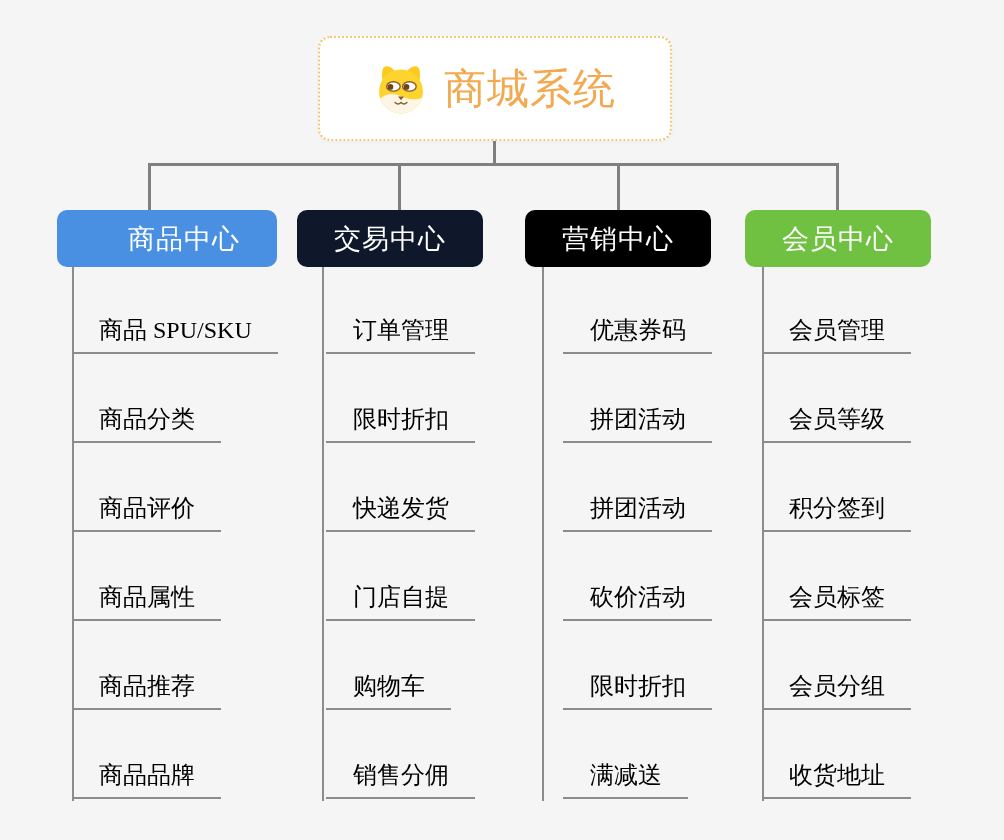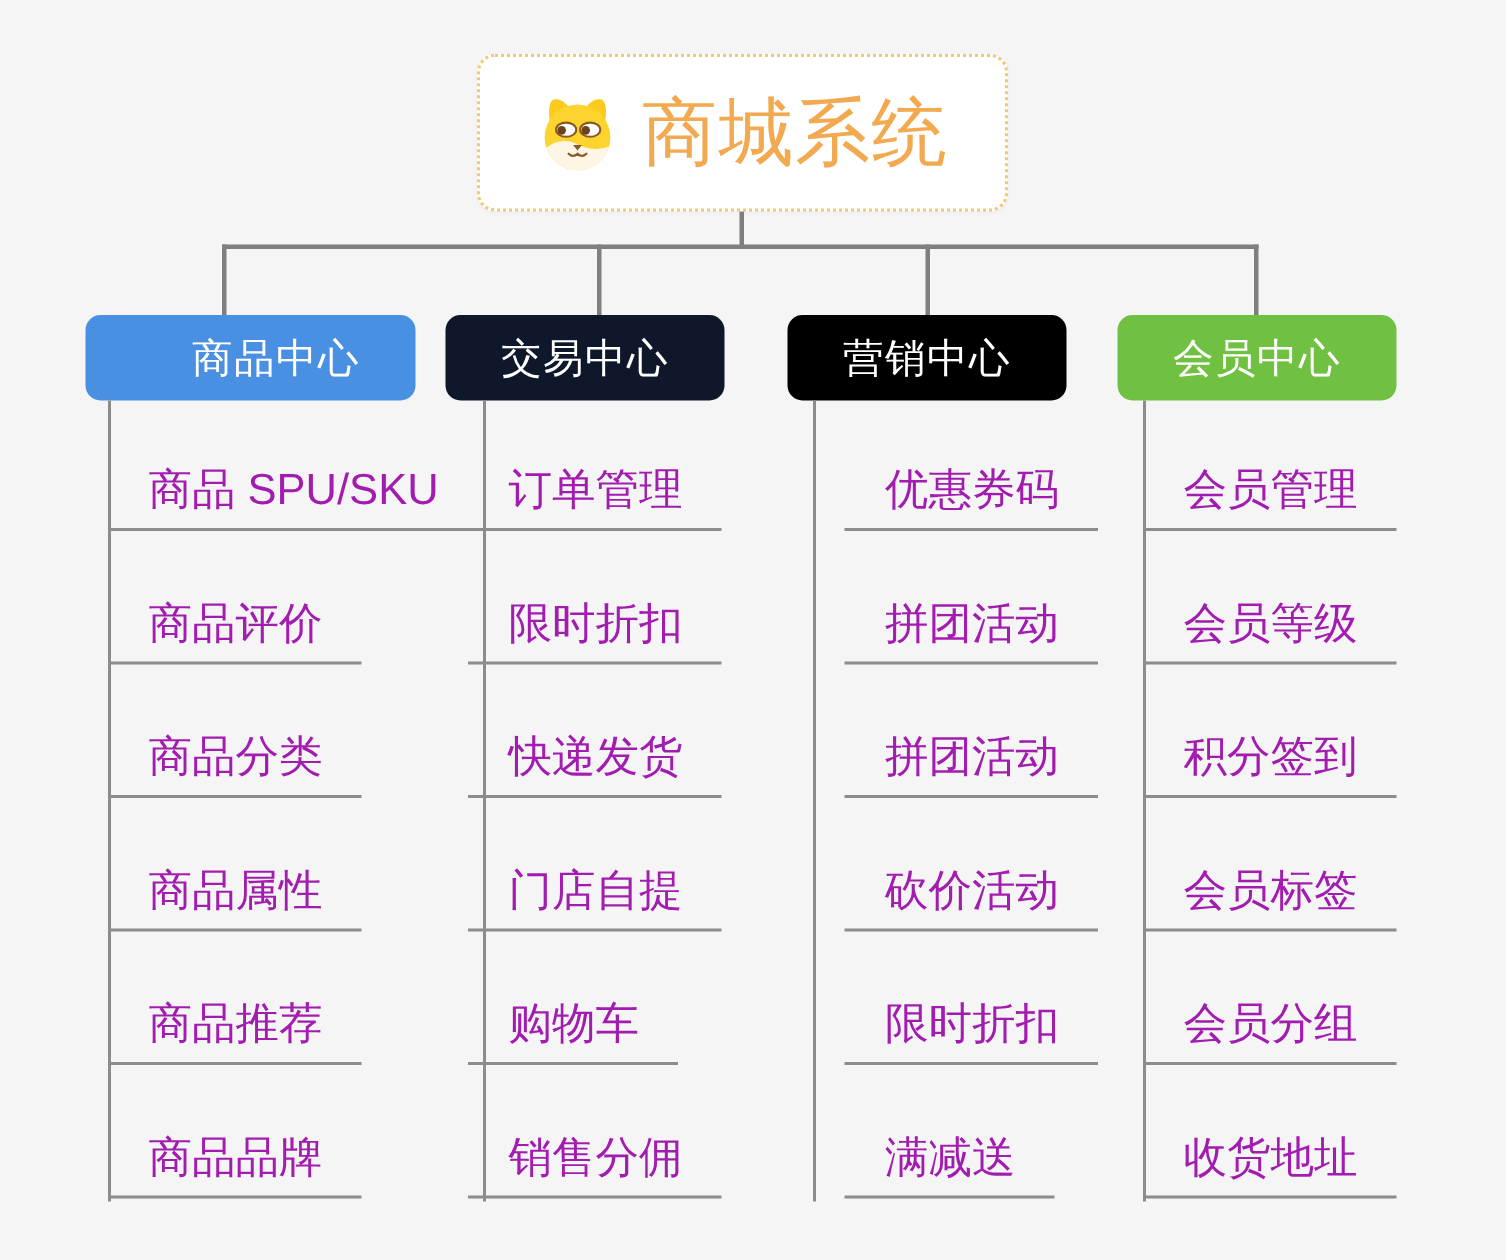--- a/index.html
+++ b/index.html
@@ -26,21 +26,21 @@
   .root{
     position:absolute;left:318px;top:36px;width:354px;height:105px;
     background:#ffffff;
     border:2px dotted #f2c878;
     border-radius:12px;
     box-sizing:border-box;
     display:flex;align-items:center;justify-content:center;gap:16px;
     box-shadow:0 1px 3px rgba(0,0,0,0.04);
   }
   .root-title{
-    font-size:50px;color:#f2a94f;letter-spacing:1px;white-space:nowrap;
+    font-size:42px;color:#f2a94f;letter-spacing:1px;white-space:nowrap;
   }
   .root-icon{width:54px;height:52px;flex:0 0 auto;}
   
   .branch{
     position:absolute;top:210px;width:186px;height:57px;
     border-radius:10px;
     display:flex;align-items:center;justify-content:center;
     color:#ffffff;font-size:27px;letter-spacing:1px;white-space:nowrap;
   }
   .branch-1{left:57px;background:#4a90e2;padding-left:34px;}
@@ -52,31 +52,31 @@
   .spine-1{left:72px;}
   .spine-2{left:322px;}
   .spine-3{left:542px;}
   .spine-4{left:762px;}
   
   .col{
     position:absolute;top:267px;width:260px;
     display:flex;flex-direction:column;align-items:flex-start;
   }
   .col-1{left:72px;}
-  .col-2{left:312px;}
+  .col-2{left:326px;}
   .col-3{left:563px;}
   .col-4{left:762px;}
   .row{height:89px;display:flex;align-items:flex-end;}
   .row.first{height:87px;}
   .leaf{
     display:inline-block;
     padding:0 26px 7px 27px;
     border-bottom:2px solid #8c8c8c;
-    font-size:29px;color:#a21caf;
-    white-space:nowrap;line-height:1.25;
+    font-size:24px;color:#000000;
+    white-space:nowrap;line-height:1.25;font-family:Liberation Serif, serif;
   }
 </style>
 </head>
 <body>
 
 <div class="canvas">
 
   <div class="tl root-stem"></div>
   <div class="tl trunk"></div>
   <div class="tl drop drop-1"></div>
@@ -125,26 +125,26 @@
   <div class="spine spine-1"></div>
   <div class="spine spine-2"></div>
   <div class="spine spine-3"></div>
   <div class="spine spine-4"></div>
 
   <div class="col col-1">
     <div class="row first">
         <span class="leaf">商品 SPU/SKU</span>
       </div>
     <div class="row">
+        <span class="leaf">商品分类</span>
+      </div>
+    <div class="row">
         <span class="leaf">商品评价</span>
       </div>
     <div class="row">
-        <span class="leaf">商品分类</span>
-      </div>
-    <div class="row">
         <span class="leaf">商品属性</span>
       </div>
     <div class="row">
         <span class="leaf">商品推荐</span>
       </div>
     <div class="row">
         <span class="leaf">商品品牌</span>
       </div>
   </div>
 

